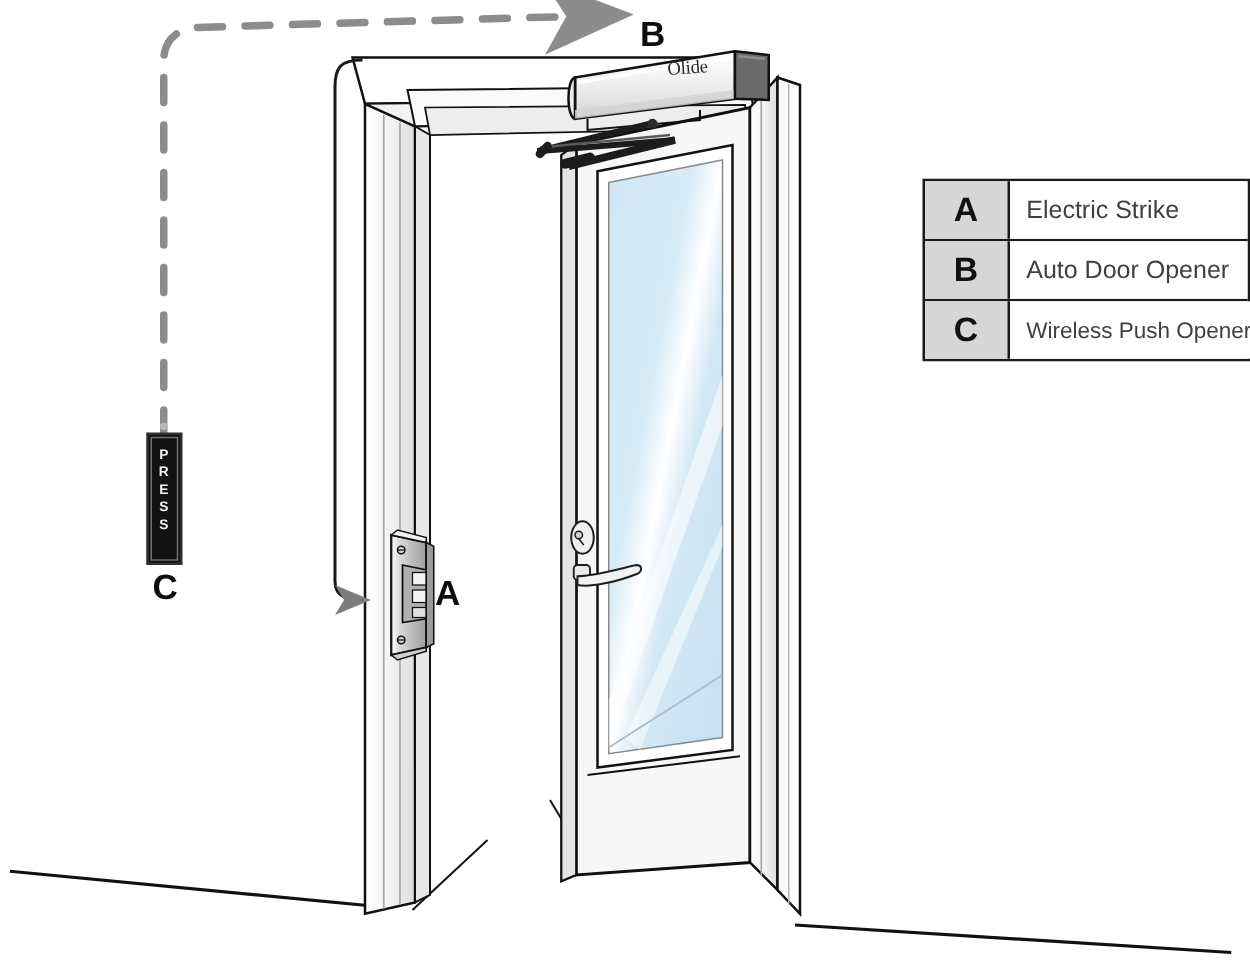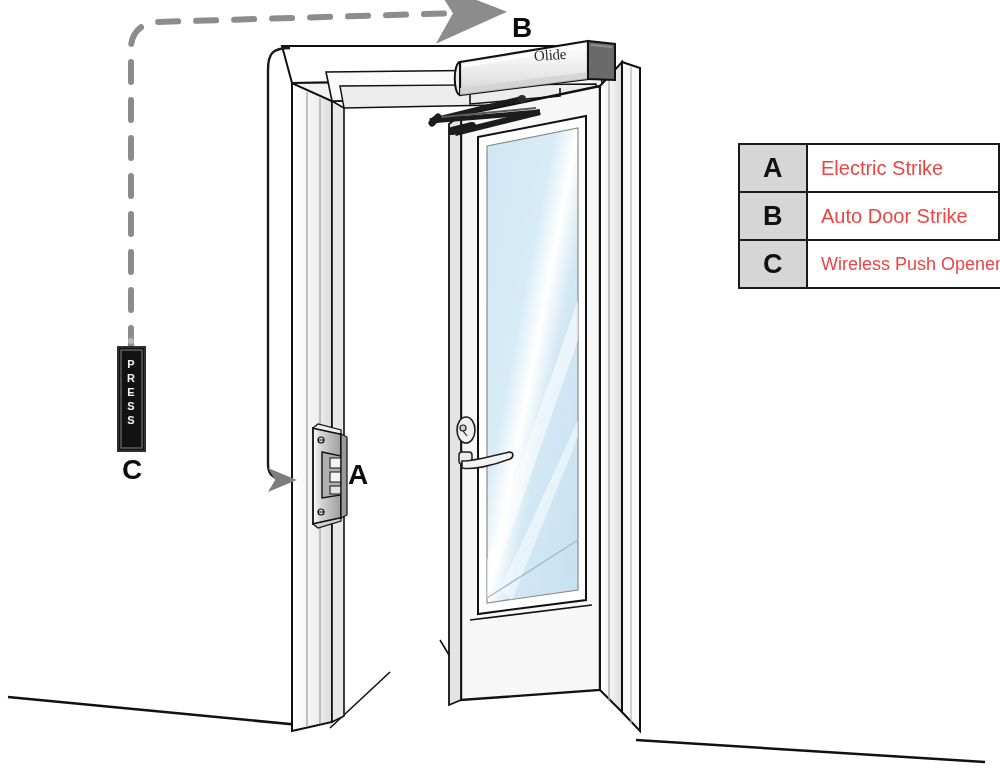--- a/index.html
+++ b/index.html
@@ -48,21 +48,21 @@
     font-weight: bold;
     color: #111111;
     letter-spacing: 0.5px;
   }
   .legend-val {
     flex: 1 1 auto;
     display: flex;
     align-items: center;
     padding-left: 13px;
     font-size: 20px;
-    color: #ef4444;
+    color: #404040;
     background: #ffffff;
     white-space: nowrap;
     text-align: right;
   }
   .legend-val.small { font-size: 18px; }
 
   
   .callout {
     position: absolute;
     font-size: 28px;
@@ -284,19 +284,19 @@
 <div class="callout" id="callout-a">A</div>
 <div class="callout" id="callout-c">C</div>
 
 <div class="legend">
   <div class="legend-row">
     <div class="legend-key">A</div>
     <div class="legend-val">Electric Strike</div>
   </div>
   <div class="legend-row">
     <div class="legend-key">B</div>
-    <div class="legend-val">Auto Door Strike</div>
+    <div class="legend-val">Auto Door Opener</div>
   </div>
   <div class="legend-row">
     <div class="legend-key">C</div>
     <div class="legend-val small">Wireless Push Opener</div>
   </div>
 </div>
 
 </body></html>

